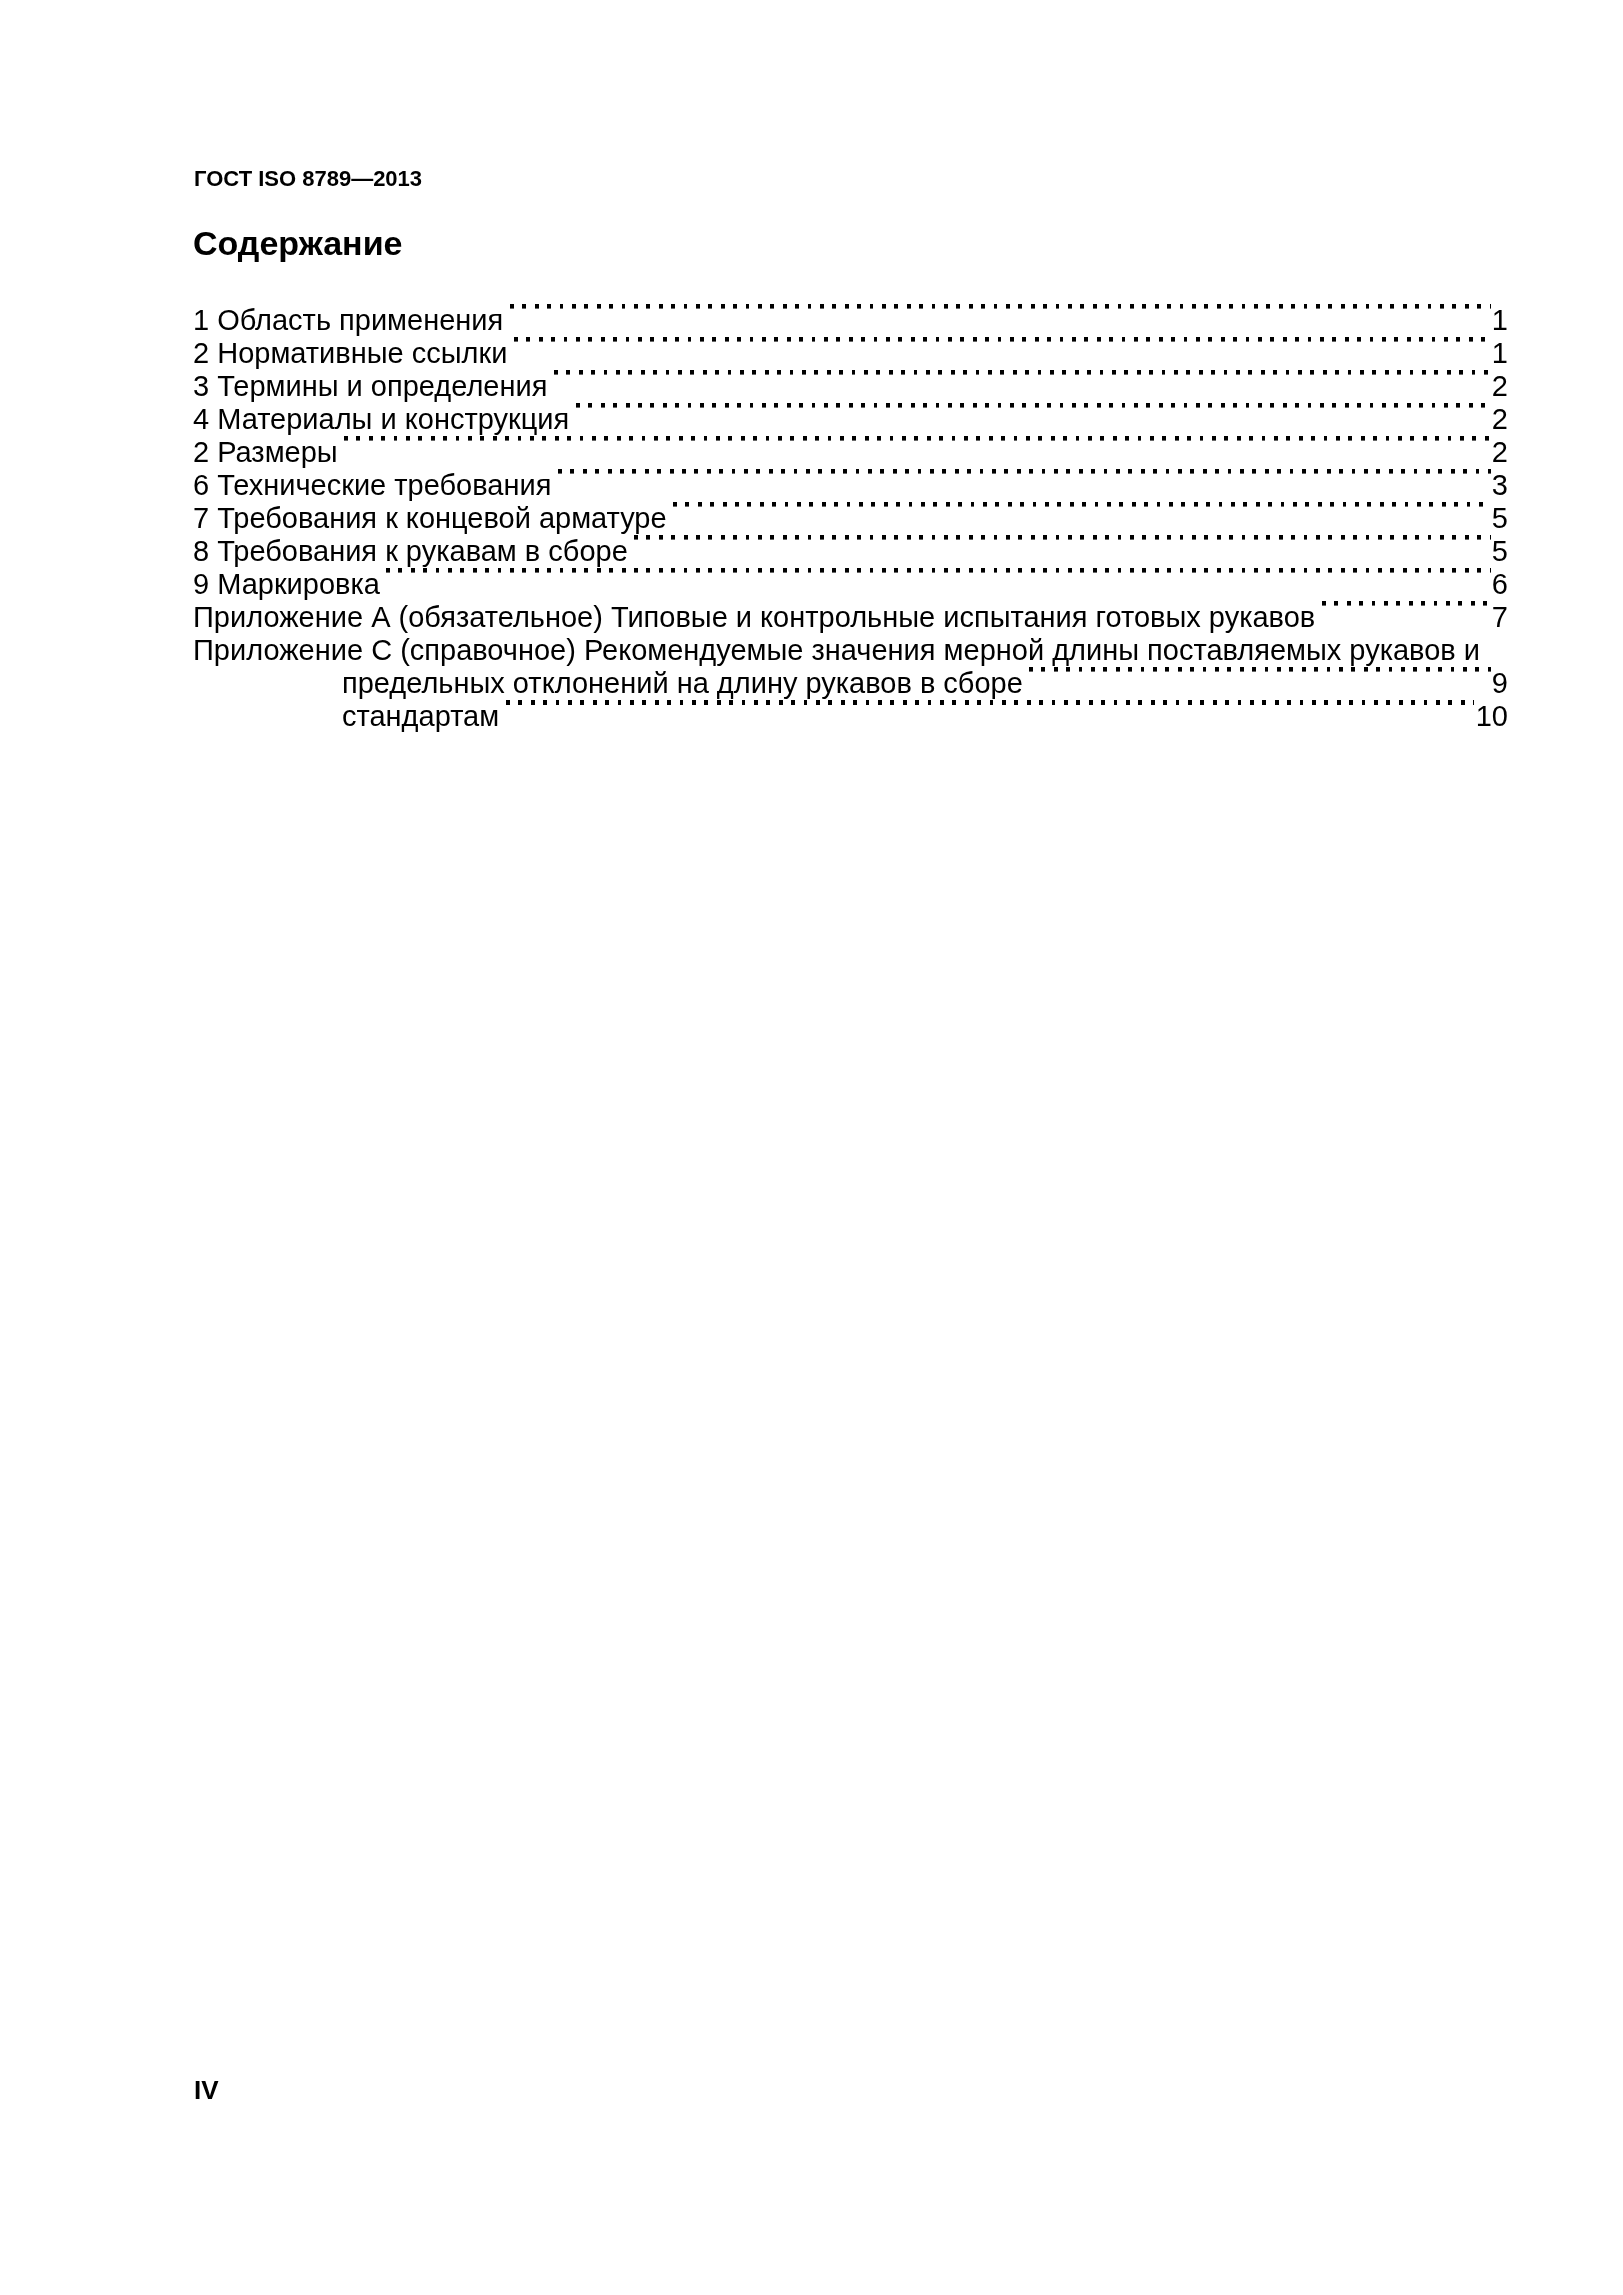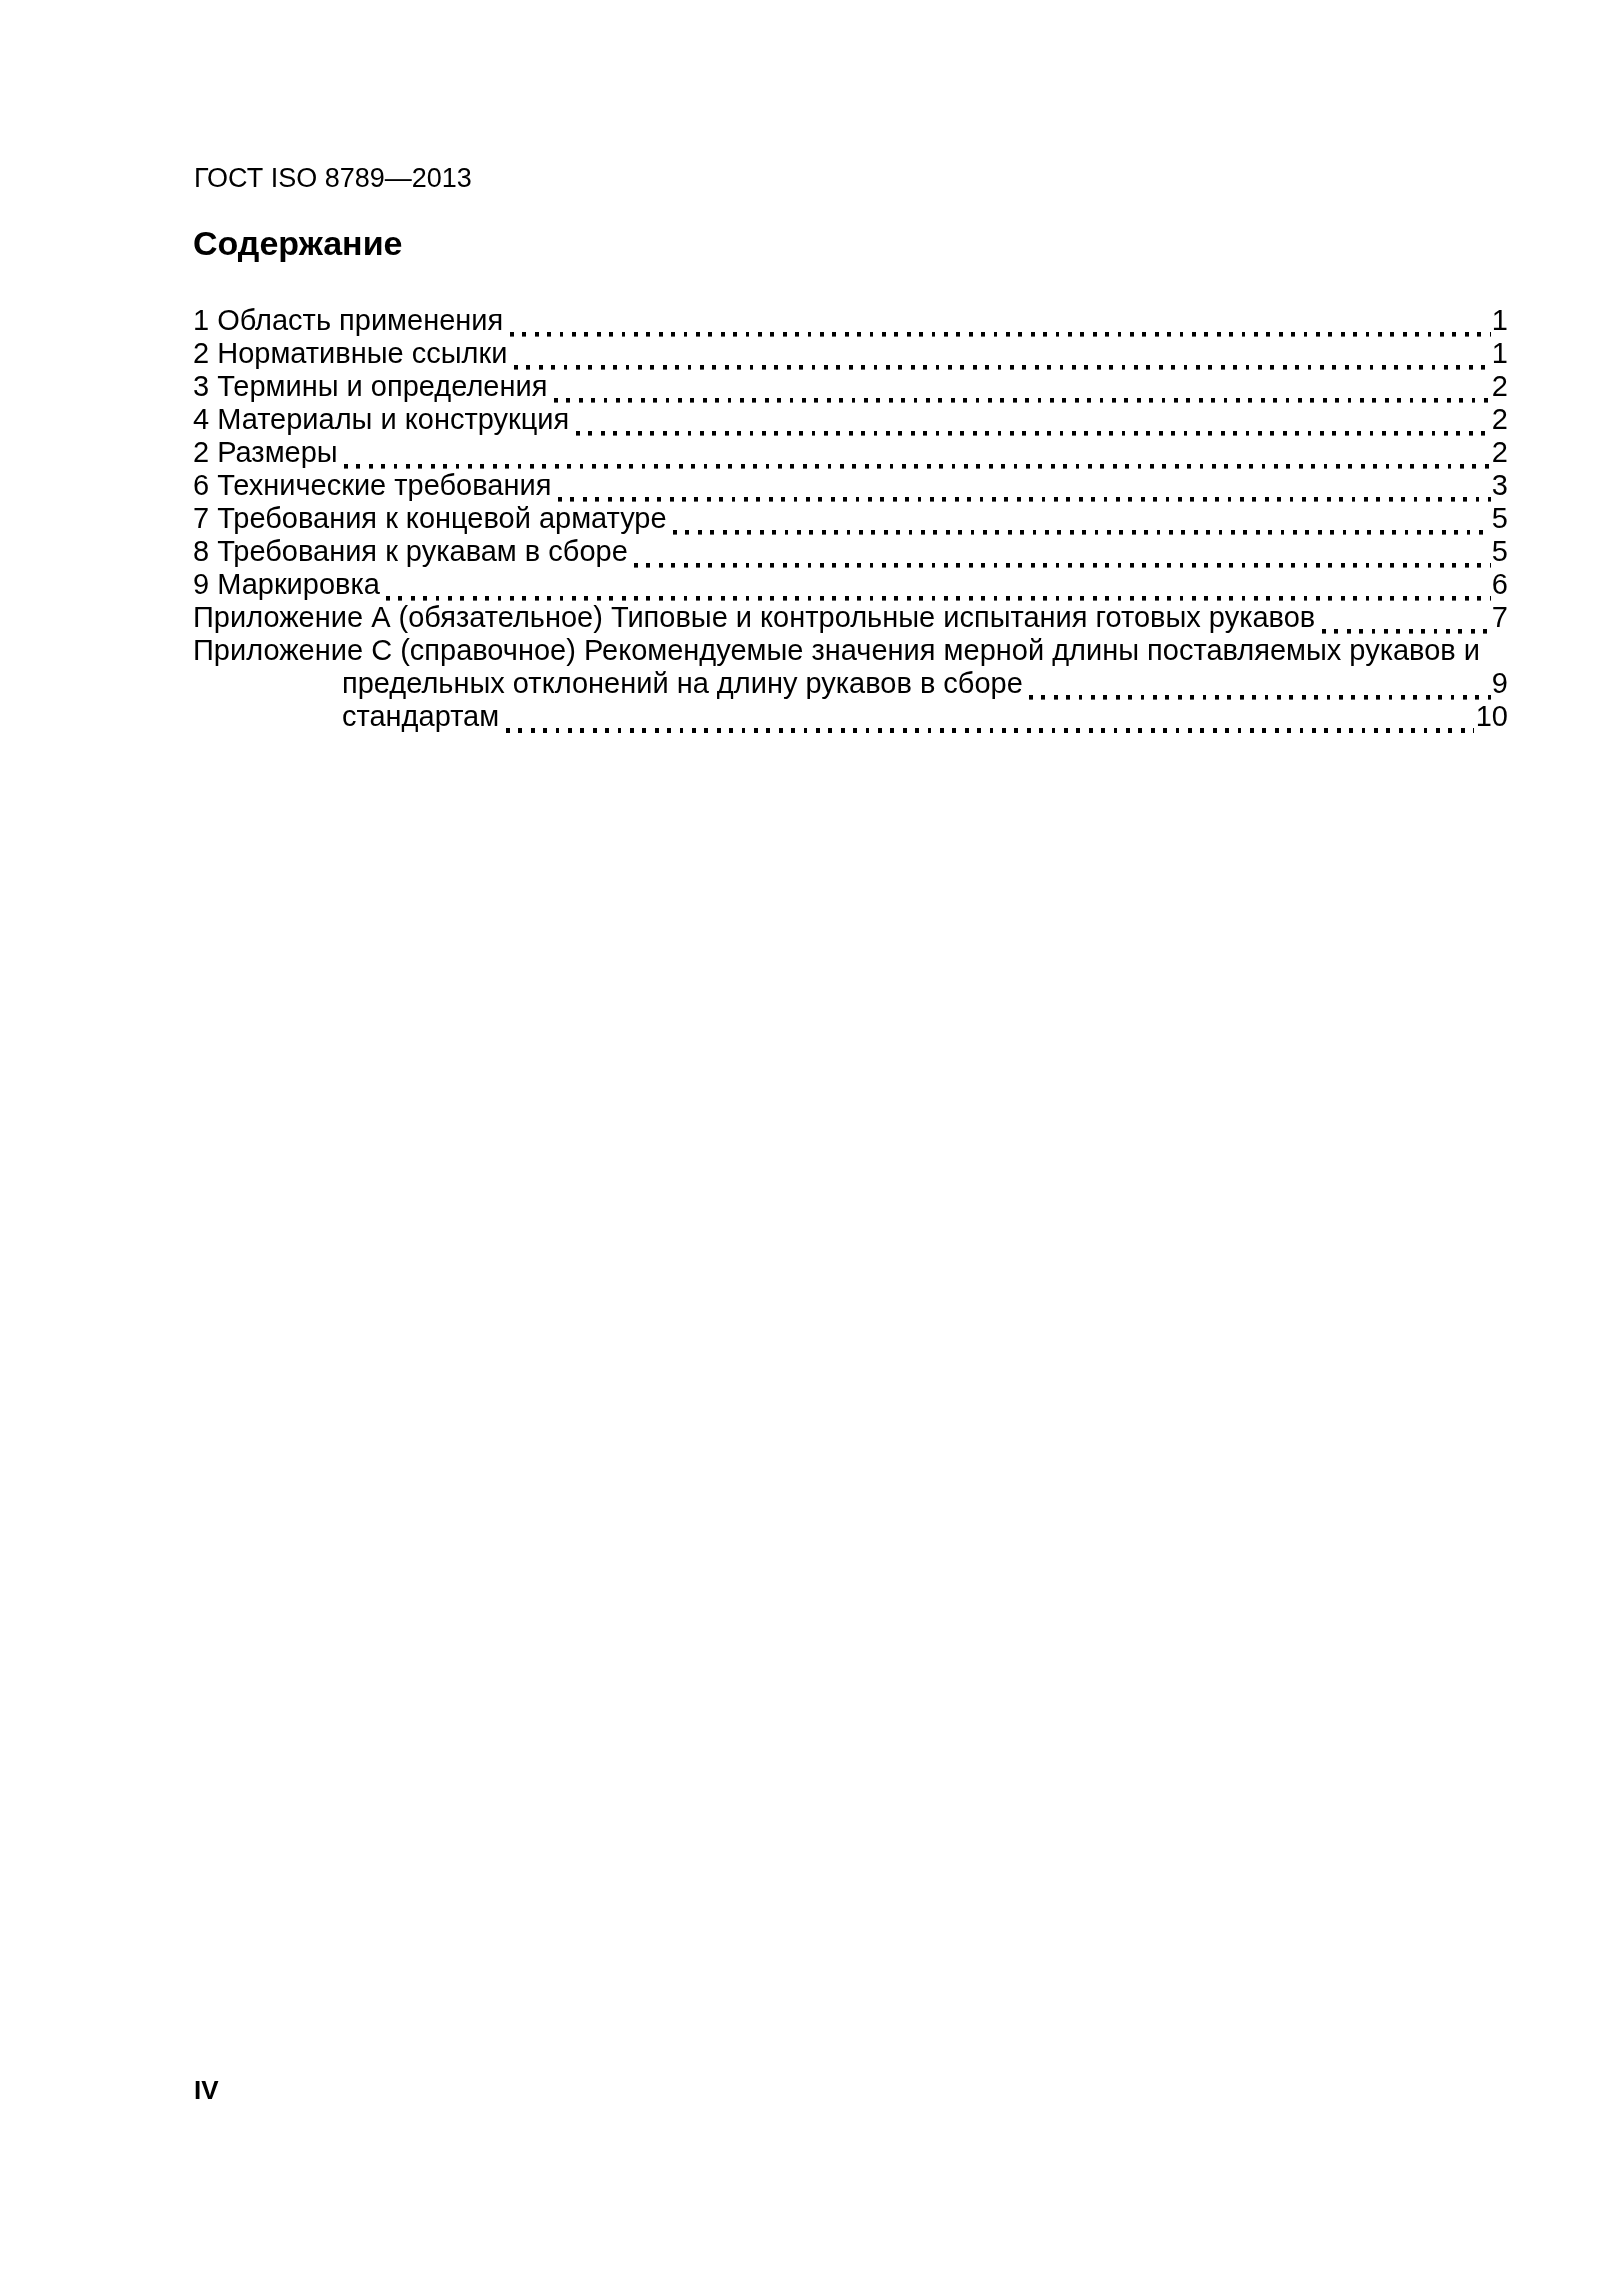--- a/index.html
+++ b/index.html
@@ -10,44 +10,44 @@
     height: 2295px;
     background: #ffffff;
     color: #000000;
     font-family: "Liberation Sans", sans-serif;
     overflow: hidden;
   }
   .doc-header {
     position: absolute;
     left: 194px;
     top: 164px;
-    font-size: 27px;
+    font-size: 22px;
     line-height: 29px;
-    font-weight: normal;
+    font-weight: bold;
     white-space: nowrap;
   }
   .doc-title {
     position: absolute;
     left: 193px;
     top: 228px;
     width: 1315px;
     text-align: left;
     font-size: 34px;
     line-height: 30px;
     font-weight: bold;
   }
   .toc {
     position: absolute;
     left: 193px;
     top: 304px;
     width: 1315px;
   }
   .toc-row {
     display: flex;
-    align-items: flex-end;
+    align-items: flex-start;
     height: 33px;
     line-height: 33px;
     font-size: 29px;
     white-space: nowrap;
   }
   .toc-row.indent { padding-left: 149px; }
   .toc-text { flex: 0 0 auto; }
   .leader {
     flex: 1 1 auto;
     height: 4.6px;

